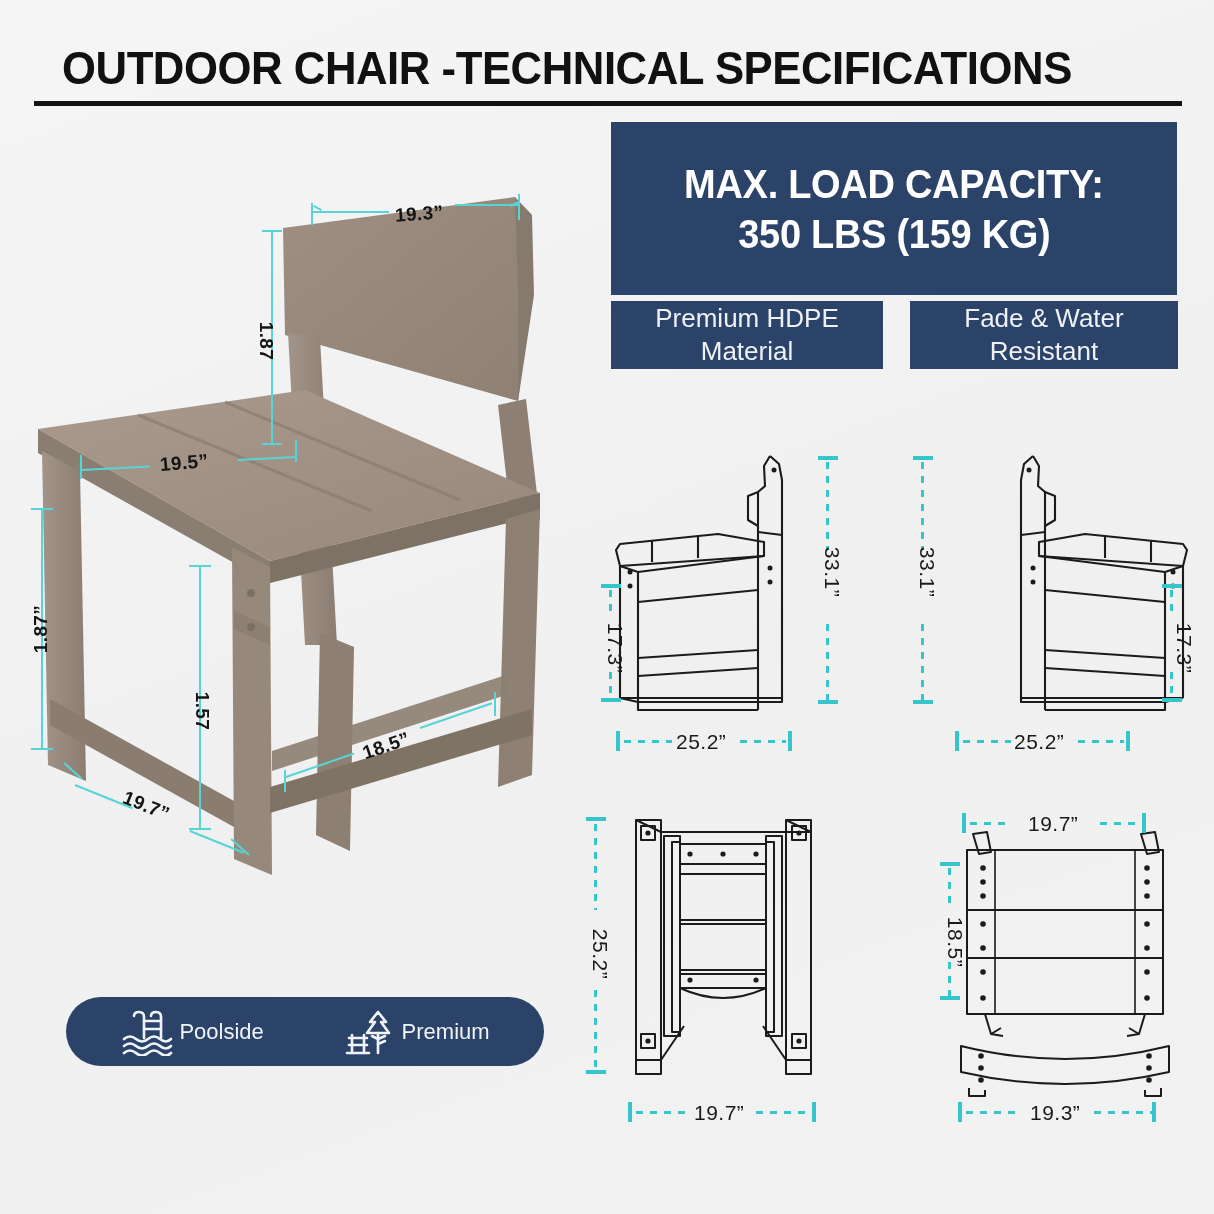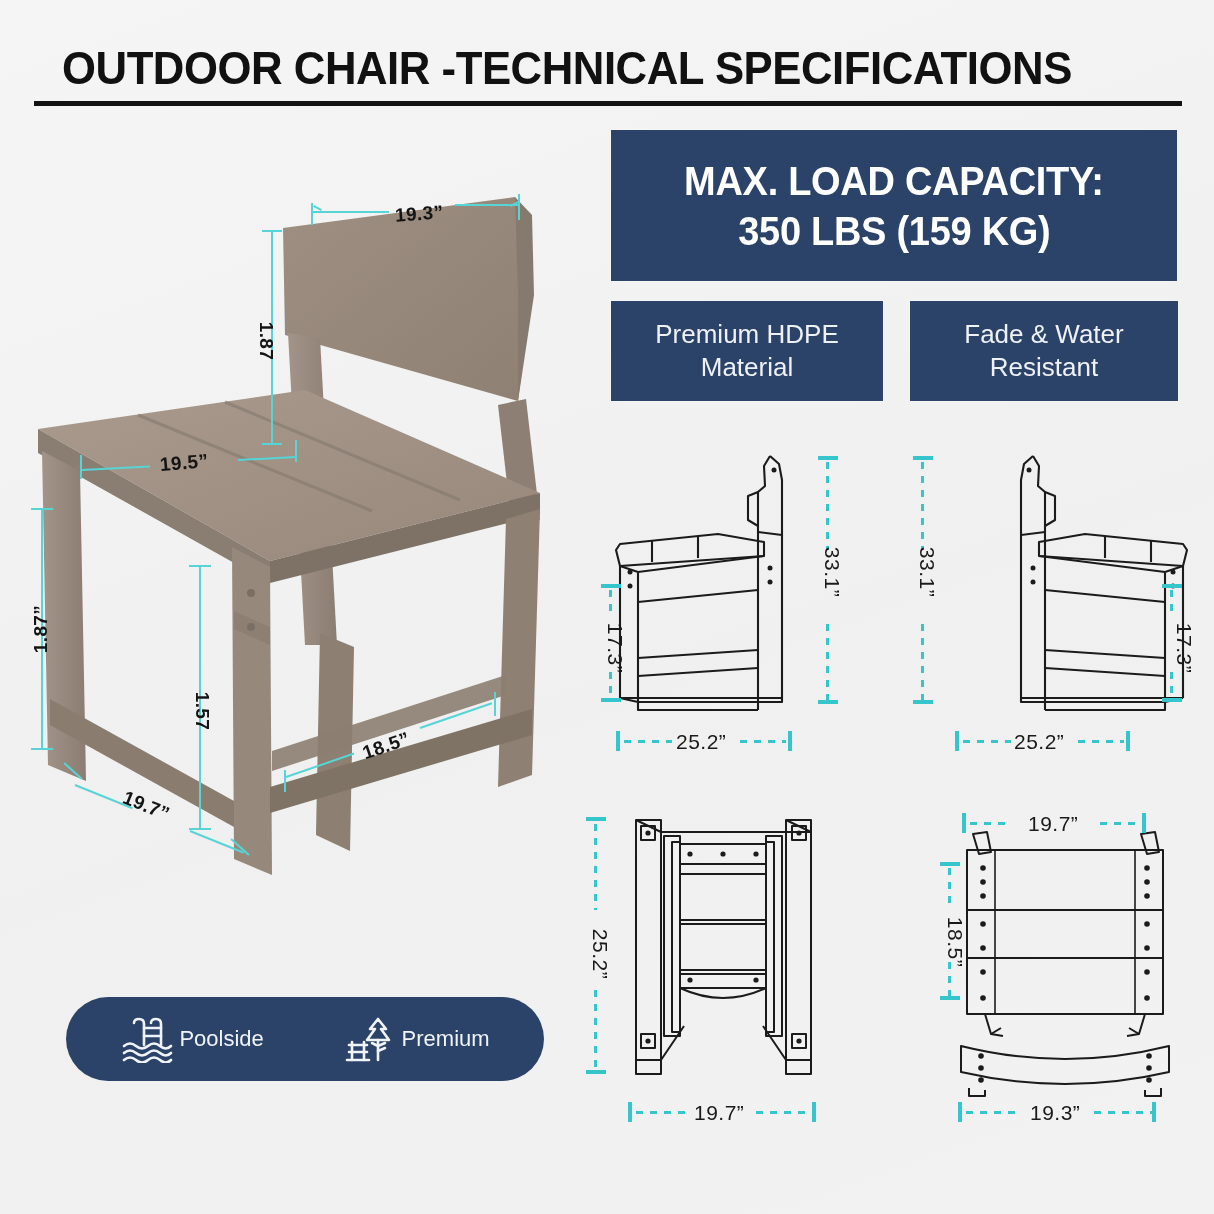--- a/index.html
+++ b/index.html
@@ -17,40 +17,40 @@
     position:absolute;left:62px;top:44px;width:1090px;
     font-size:47px;line-height:1;font-weight:bold;
     letter-spacing:-0.5px;color:#111;
     transform:scaleX(0.93);transform-origin:left center;
     white-space:nowrap;
   }
   .title-rule{position:absolute;left:34px;top:101px;width:1148px;height:5px;background:#131313;}
 
   
   .load-box{
-    position:absolute;left:611px;top:130px;width:566px;height:151px;
+    position:absolute;left:611px;top:122px;width:566px;height:173px;
     background:#2c4369;display:flex;flex-direction:column;
     align-items:center;justify-content:center;
     box-shadow:0 0 0 1px rgba(255,255,255,.25);
   }
   .load-line{color:#fff;font-weight:bold;font-size:40px;line-height:1.25;
     letter-spacing:-0.3px;transform:scaleX(.95);white-space:nowrap;}
 
   .feat{
-    position:absolute;top:301px;height:100px;background:#2c4369;
+    position:absolute;top:301px;height:68px;background:#2c4369;
     display:flex;align-items:center;justify-content:center;
     color:#eef1f5;font-size:26px;line-height:1.28;text-align:center;
     box-shadow:0 0 0 1px rgba(255,255,255,.22);
   }
   .feat-a{left:611px;width:272px;}
   .feat-b{left:910px;width:268px;}
 
   
   .uses{
-    position:absolute;left:66px;top:997px;width:478px;height:84px;
+    position:absolute;left:66px;top:997px;width:478px;height:69px;
     background:#2c4369;border-radius:42px;
     display:flex;align-items:center;justify-content:space-around;
     padding:0 14px;box-sizing:border-box;
   }
   .use{display:flex;align-items:center;gap:5px;color:#f0f3f7;font-size:22px;}
   .use svg{display:block;}
 
   
   .dim{position:absolute;}
   .dlabel{

